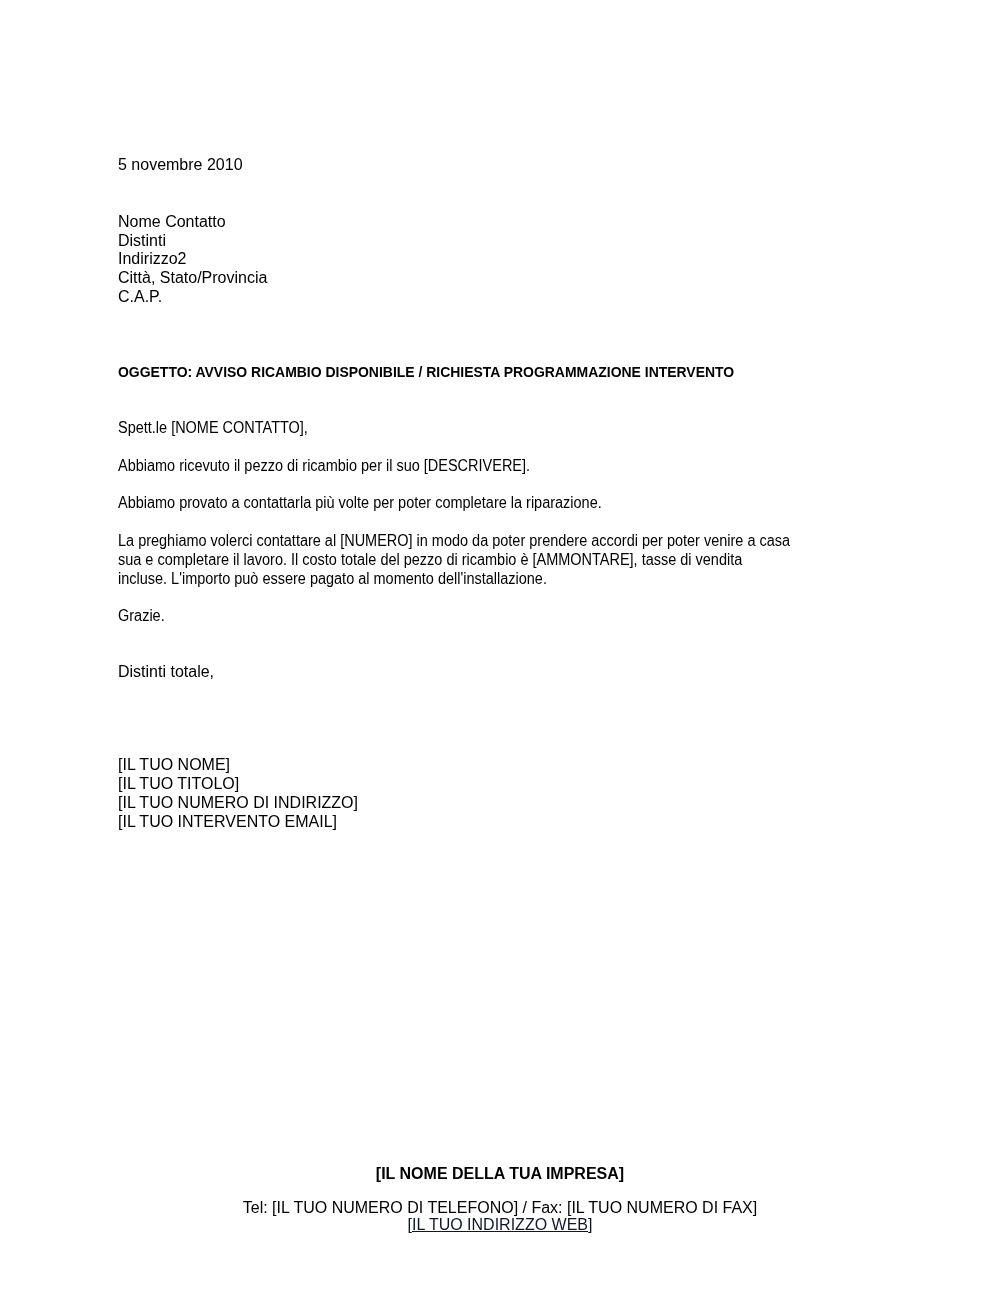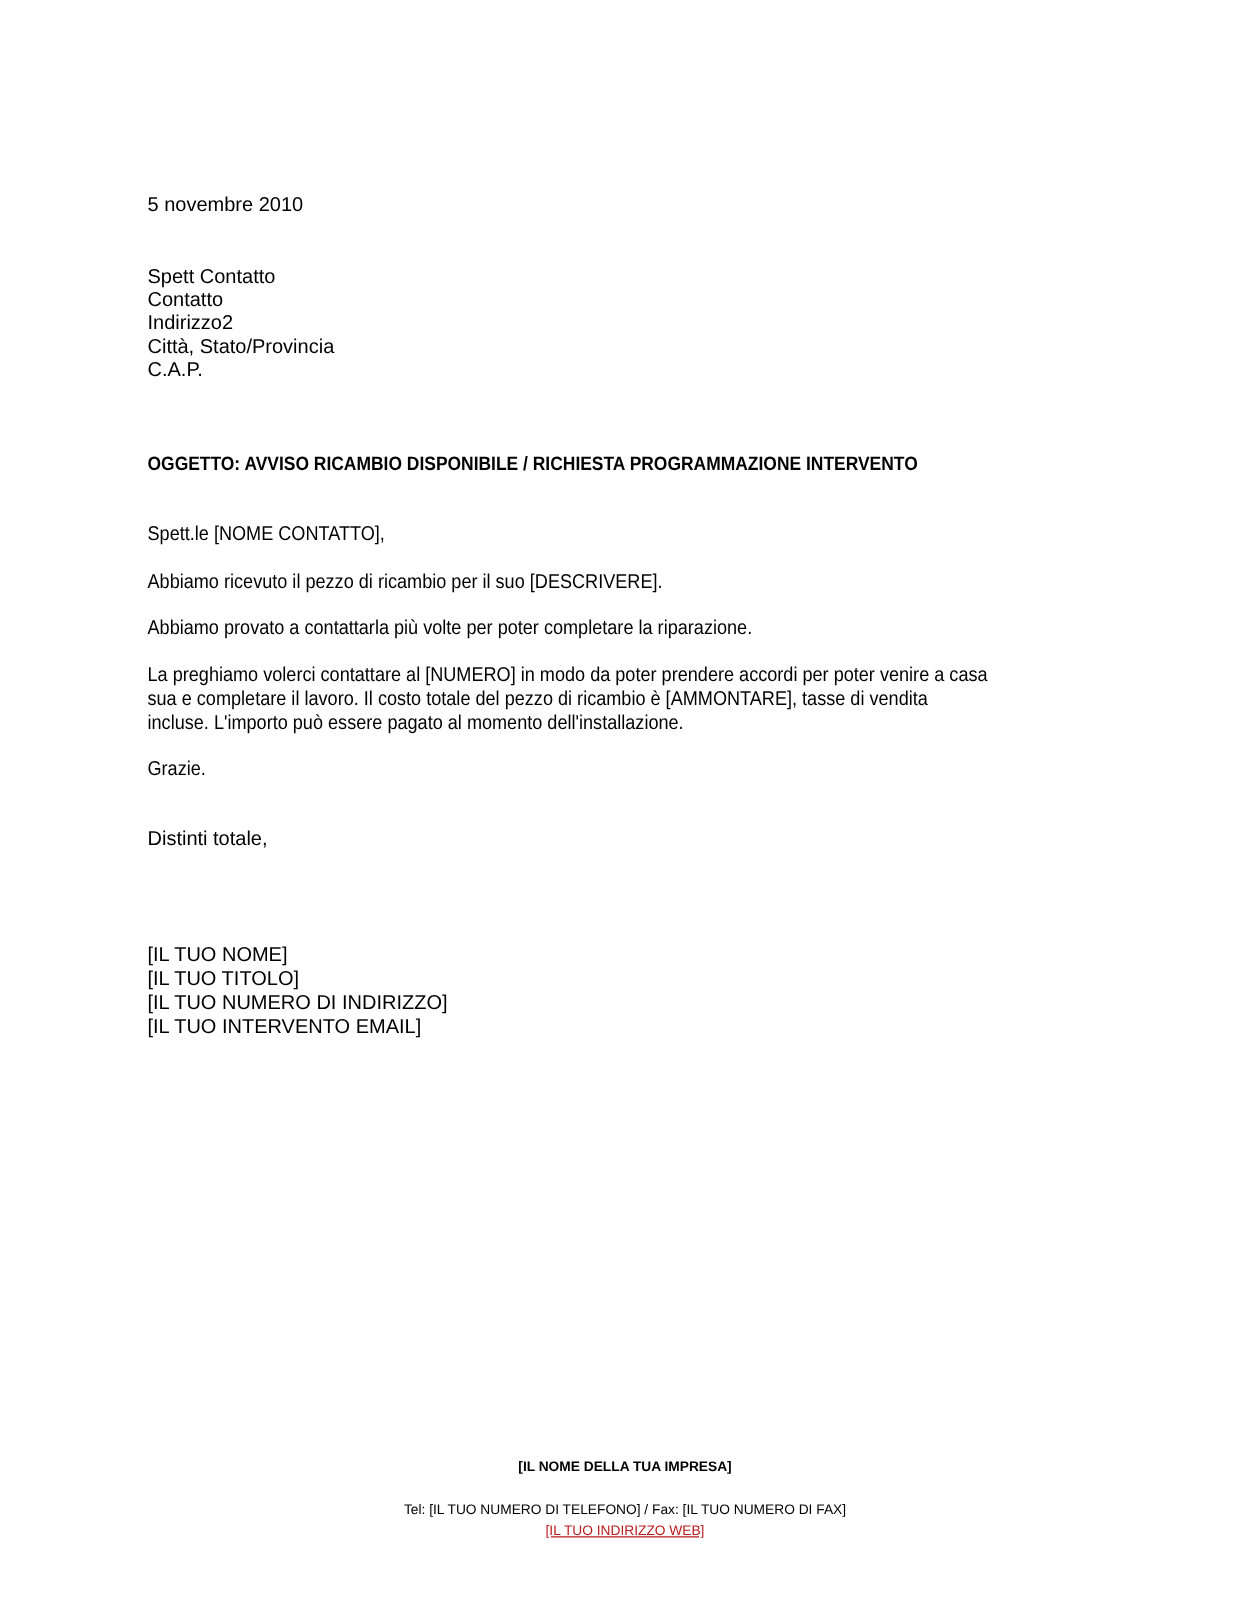--- a/index.html
+++ b/index.html
@@ -39,39 +39,39 @@
       font-weight: bold;
       font-size: 15.5px;
       transform-origin: left top;
       transform: scaleX(0.9);
     }
     .footer {
       position: absolute;
       left: 0;
       width: 1000px;
       text-align: center;
-      font-size: 11px;
+      font-size: 16px;
       line-height: 18px;
       white-space: nowrap;
     }
     .footer .company { font-weight: bold; }
     .footer a {
-      color: #b91c1c;
+      color: #0f172a;
       text-decoration: underline;
     }
   </style>
 </head>
 <body>
 
 <div class="page">
 
   <div class="line" style="top:155px">5 novembre 2010</div>
 
-  <div class="line" style="top:212px">Spett Contatto</div>
-  <div class="line" style="top:231px">Contatto</div>
+  <div class="line" style="top:212px">Nome Contatto</div>
+  <div class="line" style="top:231px">Distinti</div>
   <div class="line" style="top:249px">Indirizzo2</div>
   <div class="line" style="top:268px">Città, Stato/Provincia</div>
   <div class="line" style="top:287px">C.A.P.</div>
 
   <div class="line subject" style="top:362px">OGGETTO: AVVISO RICAMBIO DISPONIBILE / RICHIESTA PROGRAMMAZIONE INTERVENTO</div>
 
   <div class="line cond" style="top:418px">Spett.le [NOME CONTATTO],</div>
 
   <div class="line cond" style="top:456px">Abbiamo ricevuto il pezzo di ricambio per il suo [DESCRIVERE].</div>
   <div class="line cond" style="top:493px">Abbiamo provato a contattarla più volte per poter completare la riparazione.</div>

